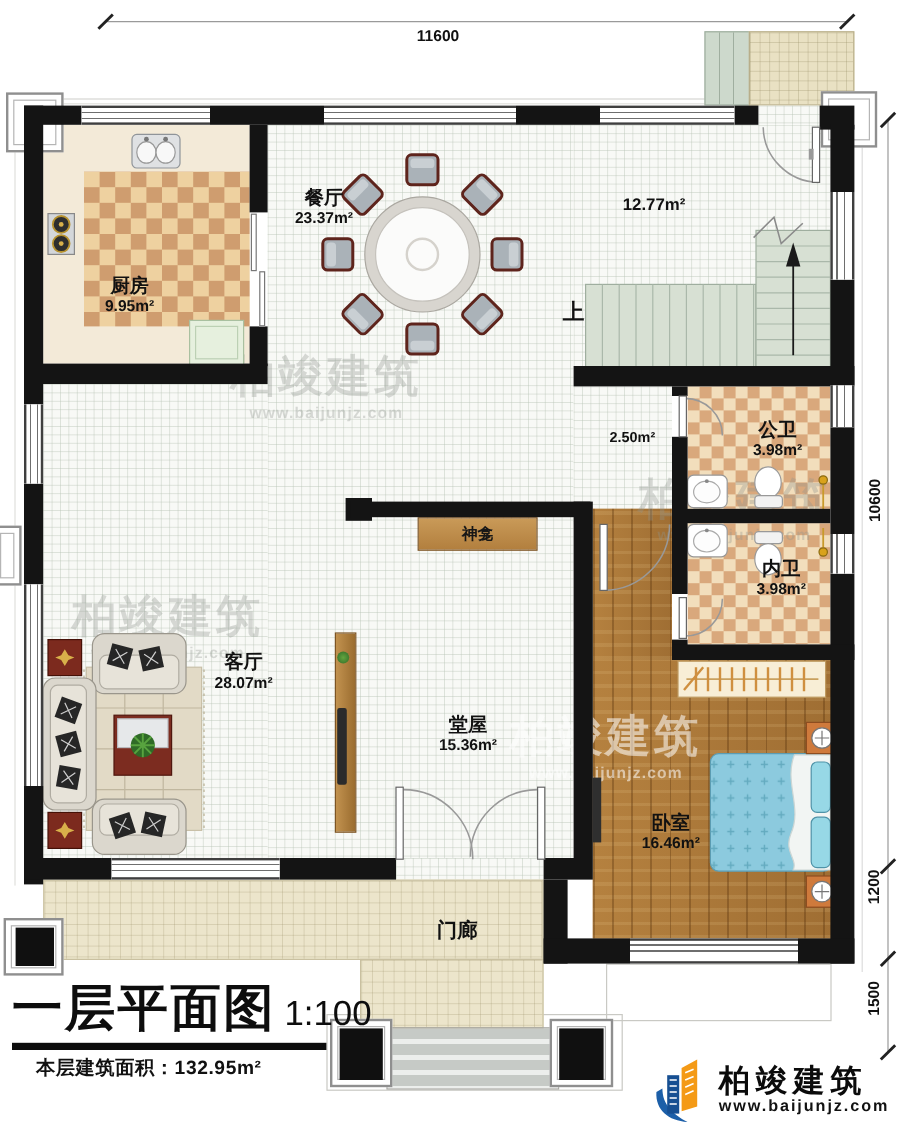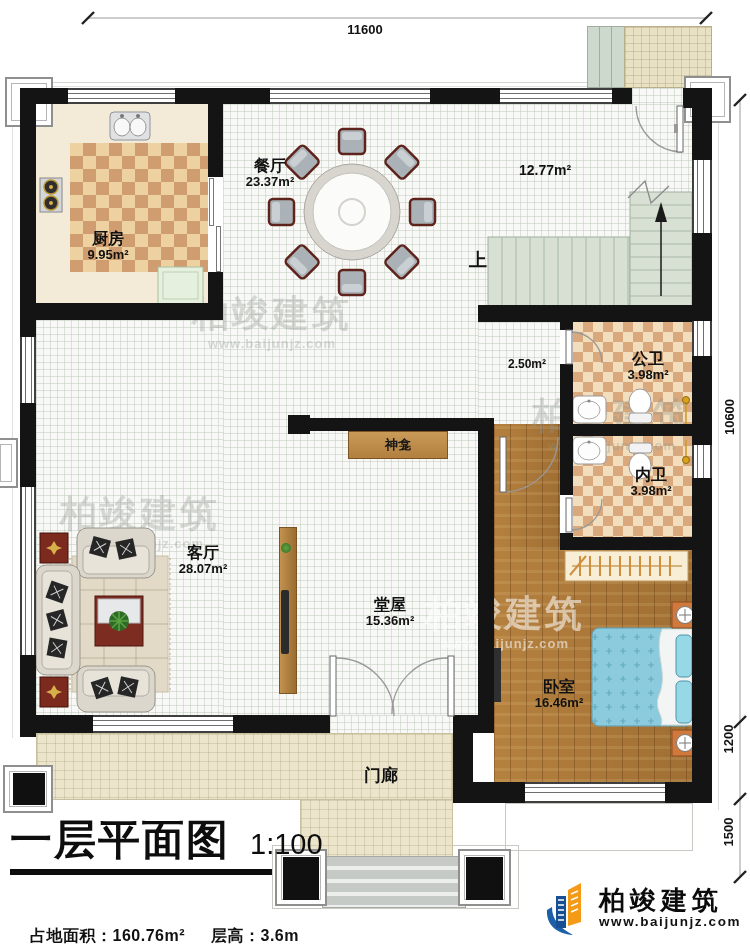--- a/index.html
+++ b/index.html
@@ -57,21 +57,21 @@
   .biglab{font-size:18px;}
   .dim{z-index:6;font-size:13px;font-weight:bold;color:#111;white-space:nowrap;}
   .dim.vert{transform:translate(-50%,-50%) rotate(-90deg);}
   
   .wm{z-index:2;transform:translateX(-50%);text-align:center;font-weight:bold;color:#8f958f;
       opacity:.33;pointer-events:none;line-height:1.1;white-space:nowrap;}
   .wm .wm1{font-size:37px;letter-spacing:3px;display:block;}
   .wm .wm2{font-size:13px;letter-spacing:1px;display:block;margin-top:2px;}
   .wm.white{color:#ffffff;opacity:.55;}
   
-  .tb-title-row{z-index:6;display:flex;align-items:baseline;gap:20px;color:#0d0d0d;}
+  .tb-title-row{z-index:6;display:flex;align-items:baseline;gap:7px;color:#0d0d0d;}
   .tb-title{font-size:42px;font-weight:bold;letter-spacing:2px;}
   .tb-scale{font-size:29px;font-weight:500;}
   .tb-rule{z-index:6;background:#0d0d0d;}
   .tb-line{z-index:6;font-size:16px;font-weight:600;color:#111;letter-spacing:.5px;white-space:nowrap;}
   .tb-line .gap{display:inline-block;width:26px;}
   
   .logo{z-index:6;display:flex;align-items:center;gap:10px;}
   .logo-txt .l1{font-size:26px;font-weight:900;letter-spacing:5px;color:#0b0b0b;line-height:1.05;}
   .logo-txt .l2{font-size:13.5px;font-weight:bold;letter-spacing:1.6px;color:#111;}
   svg{display:block;}
@@ -435,23 +435,21 @@
   </div>
   <div class="abs rlabel biglab" style="left:478px;top:250px">
     <span class="nm" style="font-size:18px">上</span>
   </div>
 
   <div class="abs tb-title-row" style="left:10px;top:812px">
     <span class="tb-title">一层平面图</span>
     <span class="tb-scale">1:100</span>
   </div>
   <div class="abs tb-rule" style="left:10px;top:869px;width:262px;height:6px"></div>
-  <div class="abs tb-line" style="left:30px;top:926px">
-    <span>占地面积：160.76m²</span><span class="gap"></span><span>层高：3.6m</span>
-  </div>
+  <div class="abs tb-line" style="left:30px;top:880px">本层建筑面积：132.95m²</div>
 
   <div class="abs logo" style="left:543px;top:880px">
     <svg width="46" height="56" viewBox="0 0 46 56">
       <path d="M4,30 C3,45 14,54 30,55 C17,48 9,40 9,27 Z" fill="#1c5fa8"></path>
       <rect x="13" y="16" width="10" height="32" fill="#164f92"></rect>
       <path d="M15,20h6M15,25h6M15,30h6M15,35h6M15,40h6" stroke="#ffffff" stroke-width="1.4"></path>
       <path d="M25,10 L38,3 L38,42 L25,46 Z" fill="#f49a16"></path>
       <path d="M28,14l7,-3M28,20l7,-3M28,26l7,-3M28,32l7,-3" stroke="#ffffff" stroke-width="1.4"></path>
     </svg>
     <div class="logo-txt">

